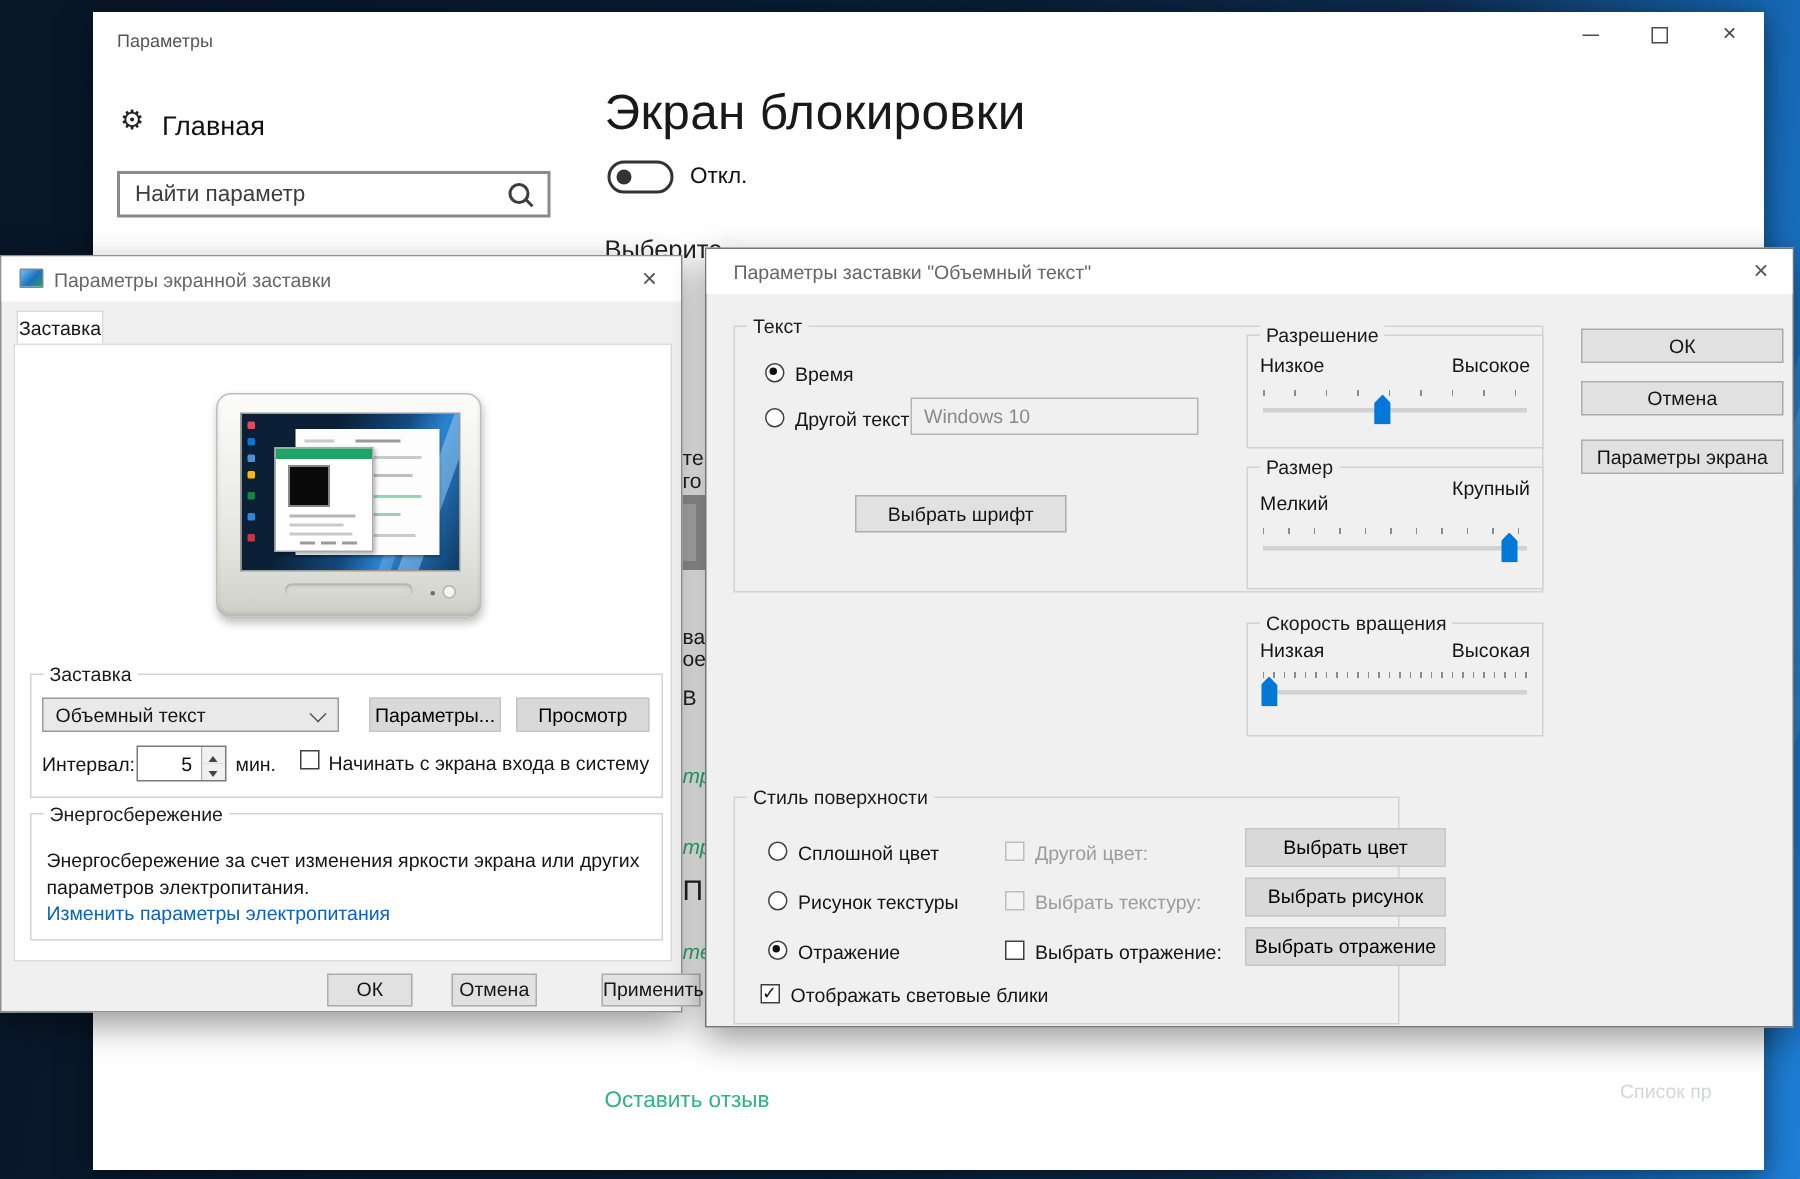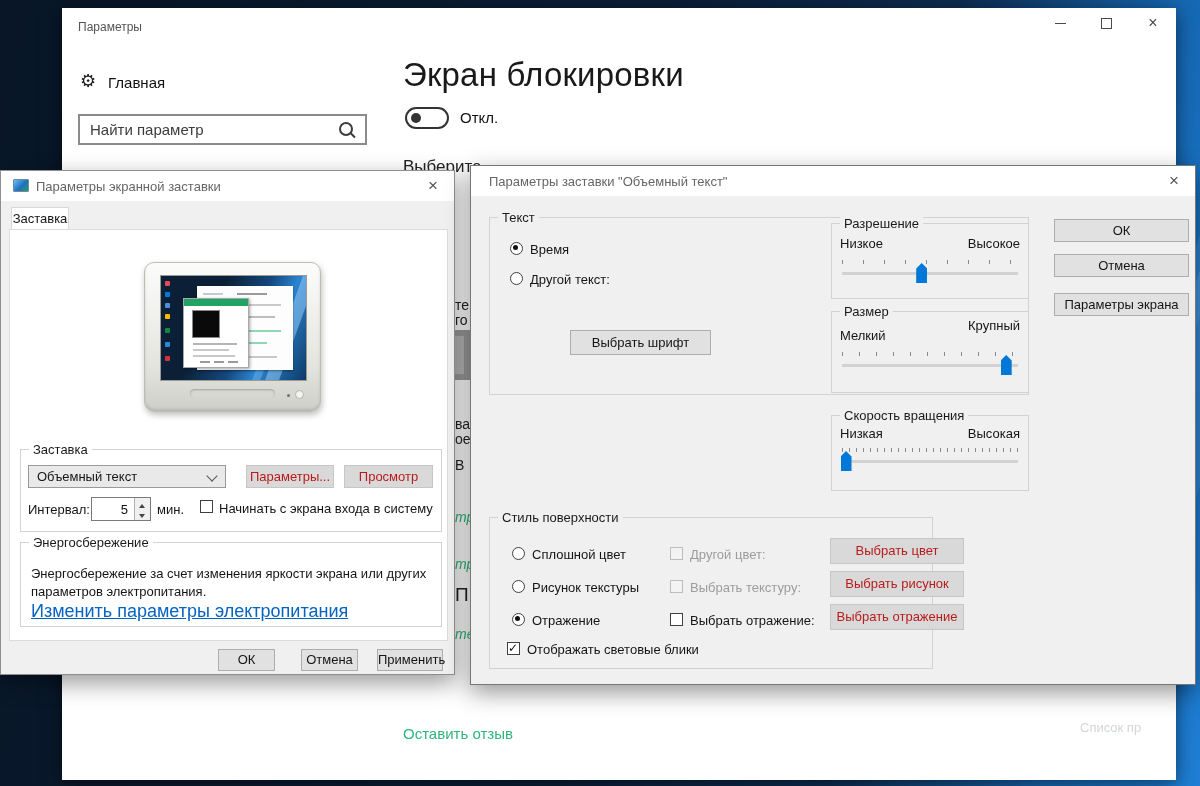--- a/index.html
+++ b/index.html
@@ -5,21 +5,21 @@
   html,body{margin:0;padding:0;background:#000;}
   .stage{position:relative;width:1200px;height:786px;overflow:hidden;
     font-family:"Liberation Sans","DejaVu Sans",sans-serif;
     background:linear-gradient(100deg,#081626 0%,#0a1f38 52%,#0d2d52 72%,#1566b0 88%,#1f7fd6 100%);}
   .beam{position:absolute;background:linear-gradient(180deg,rgba(140,200,255,.35),rgba(40,110,190,.05));transform:skewX(-18deg);}
   .b1{right:-30px;top:0;width:70px;height:786px;}
   .b2{right:60px;top:200px;width:26px;height:600px;opacity:.5;}
   .lbl{position:absolute;font-size:13px;color:#151515;white-space:nowrap;}
   .lbl.disabled{color:#9c9c9c;}
   .win-btn{position:absolute;background:#e1e1e1;border:1px solid #adadad;font-size:13px;color:#151515;text-align:center;box-sizing:border-box;}
-  .win-btn.disabled{background:#d9d9d9;border-color:#c6c6c6;color:#b91c1c;}
+  .win-btn.disabled{background:#d9d9d9;border-color:#c6c6c6;color:#000000;}
   .groupbox{position:absolute;border:1px solid #d2d2d2;box-sizing:border-box;}
   .grouplabel{position:absolute;top:-8px;left:8px;background:#f0f0f0;padding:0 4px;font-size:13px;color:#1a1a1a;white-space:nowrap;}
   .on-white > .grouplabel{background:#fff;}
   .radio{position:absolute;width:13px;height:13px;border:1px solid #3f3f3f;border-radius:50%;background:#fff;box-sizing:border-box;}
   .radio.checked::after{content:"";position:absolute;left:2px;top:2px;width:5px;height:5px;border-radius:50%;background:#101010;}
   .checkbox{position:absolute;width:13px;height:13px;border:1px solid #3f3f3f;background:#fff;box-sizing:border-box;}
   .checkbox.checked::after{content:"✓";position:absolute;left:0;top:-2px;font-size:12px;font-weight:bold;color:#101010;}
   .checkbox.disabled{border-color:#bdbdbd;background:#f3f3f3;}
   .combo{position:absolute;background:#e9e9e9;border:1px solid #9a9a9a;font-size:13px;color:#151515;box-sizing:border-box;padding:3px 22px 0 8px;white-space:nowrap;overflow:hidden;}
   .combo .chev{position:absolute;right:9px;top:6px;width:7px;height:7px;border-right:1px solid #555;border-bottom:1px solid #555;transform:rotate(45deg);}
@@ -34,31 +34,31 @@
   .dlg-title{position:absolute;left:35px;top:8px;font-size:13px;color:#666;white-space:nowrap;}
   .dlg-close{position:absolute;top:3px;right:8px;width:26px;height:24px;text-align:center;line-height:24px;font-size:17px;color:#555;}
   .spin{position:absolute;width:60px;height:24px;background:#fff;border:1px solid #7a7a7a;box-sizing:border-box;}
   .spin .val{position:absolute;right:22px;top:4px;font-size:13px;color:#111;}
   .spin .btns{position:absolute;right:0;top:0;width:15px;height:100%;border-left:1px solid #b0b0b0;}
   .spin .up,.spin .dn{position:absolute;left:0;width:100%;height:50%;background:#f0f0f0;}
   .spin .up{top:0;border-bottom:1px solid #b0b0b0;}
   .spin .dn{bottom:0;}
   .spin .up::after{content:"";position:absolute;left:4px;top:3px;border:3px solid transparent;border-bottom:4px solid #444;}
   .spin .dn::after{content:"";position:absolute;left:4px;top:5px;border:3px solid transparent;border-top:4px solid #444;}
-  .link{position:absolute;font-size:18px;color:#0563c1;text-decoration:underline;white-space:nowrap;}
+  .link{position:absolute;font-size:13px;color:#0563c1;white-space:nowrap;}
 
   
   #settings{position:absolute;left:62px;top:8px;width:1114px;height:772px;background:#fff;z-index:1;box-shadow:0 4px 18px rgba(0,0,0,.5);}
   .sw-title{position:absolute;left:16px;top:12px;font-size:12px;color:#555;}
   .cap{position:absolute;top:0;width:46px;height:30px;}
   .cap-min::after{content:"";position:absolute;left:17px;top:15px;width:11px;height:1px;background:#4a4a4a;}
   .cap-max::after{content:"";position:absolute;left:17px;top:10px;width:9px;height:9px;border:1px solid #4a4a4a;}
   .cap-close{text-align:center;line-height:30px;font-size:16px;color:#4a4a4a;}
   .gear{position:absolute;left:18px;top:62px;font-size:18px;color:#222;}
-  .nav-home{position:absolute;left:46px;top:66px;font-size:15px;color:#111;}
+  .nav-home{position:absolute;left:46px;top:66px;font-size:18px;color:#111;}
   .searchbox{position:absolute;left:16px;top:106px;width:289px;height:31px;border:2px solid #8b8b8b;box-sizing:border-box;background:#fff;}
   .searchbox .ph{position:absolute;left:10px;top:5px;font-size:15px;color:#3c3c3c;}
   .search-icon{position:absolute;right:12px;top:6px;width:10px;height:10px;border:2px solid #3d3d3d;border-radius:50%;}
   .search-icon::after{content:"";position:absolute;left:8px;top:10px;width:7px;height:2px;background:#3d3d3d;transform:rotate(45deg);}
   .page-h1{position:absolute;left:341px;top:48px;font-size:33px;font-weight:300;color:#191919;letter-spacing:.2px;}
   .toggle{position:absolute;left:343px;top:99px;width:40px;height:18px;border:2px solid #333;border-radius:11px;background:#fff;}
   .toggle::after{content:"";position:absolute;left:4px;top:4px;width:10px;height:10px;border-radius:50%;background:#333;}
   .toggle-lbl{position:absolute;left:398px;top:101px;font-size:15px;color:#111;}
   .clipped-h{position:absolute;left:341px;top:149px;font-size:17px;color:#222;}
   .frag{position:absolute;font-size:14px;color:#222;white-space:nowrap;}
@@ -208,35 +208,36 @@
 
       <div class="groupbox on-white" style="left:10px;top:312px;width:422px;height:85px">
         <span class="grouplabel">Энергосбережение</span>
         <div style="position:absolute;left:10px;top:22px;width:396px;font-size:13px;line-height:18px;color:#151515">Энергосбережение за счет изменения яркости экрана или других параметров электропитания.</div>
         <span class="link" style="left:10px;top:58px">Изменить параметры электропитания</span>
       </div>
     </div>
 
     <div class="win-btn" style="left:217px;top:478px;width:57px;height:22px;line-height:20px">ОК</div>
     <div class="win-btn" style="left:300px;top:478px;width:57px;height:22px;line-height:20px">Отмена</div>
-    <div class="win-btn" style="left:376px;top:478px;width:66px;height:22px;line-height:20px">Применить</div>
+    <div class="win-btn" style="left:400px;top:478px;width:66px;height:22px;line-height:20px">Применить</div>
   </div>
 
   <div id="text3d" class="dlg">
     <div class="dlg-titlebar">
       <span class="dlg-title" style="left:18px">Параметры заставки "Объемный текст"</span>
       <span class="dlg-close">×</span>
     </div>
 
     <div class="groupbox" style="left:18px;top:51px;width:540px;height:178px">
       <span class="grouplabel">Текст</span>
       <span class="radio checked" style="left:20px;top:24px"></span>
       <span class="lbl" style="left:40px;top:24px">Время</span>
       <span class="radio" style="left:20px;top:54px"></span>
       <span class="lbl" style="left:40px;top:54px">Другой текст:</span>
+      <div class="field" style="left:117px;top:47px;width:192px;height:25px">Windows 10</div>
       <div class="win-btn" style="left:80px;top:112px;width:141px;height:25px;line-height:23px">Выбрать шрифт</div>
     </div>
 
     <div class="groupbox" style="left:360px;top:57px;width:198px;height:76px">
       <span class="grouplabel">Разрешение</span>
       <span class="lbl" style="left:8px;top:12px">Низкое</span>
       <span class="lbl" style="right:8px;top:12px">Высокое</span>
       <div class="rail">
         <div class="ticks" style="top:36px"></div>
         <div class="track" style="top:48px"></div>
@@ -260,21 +261,21 @@
       <span class="grouplabel">Скорость вращения</span>
       <span class="lbl" style="left:8px;top:10px">Низкая</span>
       <span class="lbl" style="right:8px;top:10px">Высокая</span>
       <div class="rail">
         <div class="ticks dense" style="top:32px"></div>
         <div class="track" style="top:44px"></div>
         <div class="thumb" style="top: 35px; left: calc(2% - 5px);"></div>
       </div>
     </div>
 
-    <div class="groupbox" style="left:18px;top:351px;width:444px;height:152px">
+    <div class="groupbox" style="left:18px;top:365px;width:444px;height:152px">
       <span class="grouplabel">Стиль поверхности</span>
 
       <span class="radio" style="left:22px;top:29px"></span>
       <span class="lbl" style="left:42px;top:29px">Сплошной цвет</span>
       <span class="checkbox disabled" style="left:180px;top:29px"></span>
       <span class="lbl disabled" style="left:200px;top:29px">Другой цвет:</span>
       <div class="win-btn disabled" style="left:340px;top:20px;width:134px;height:26px;line-height:24px">Выбрать цвет</div>
 
       <span class="radio" style="left:22px;top:62px"></span>
       <span class="lbl" style="left:42px;top:62px">Рисунок текстуры</span>

